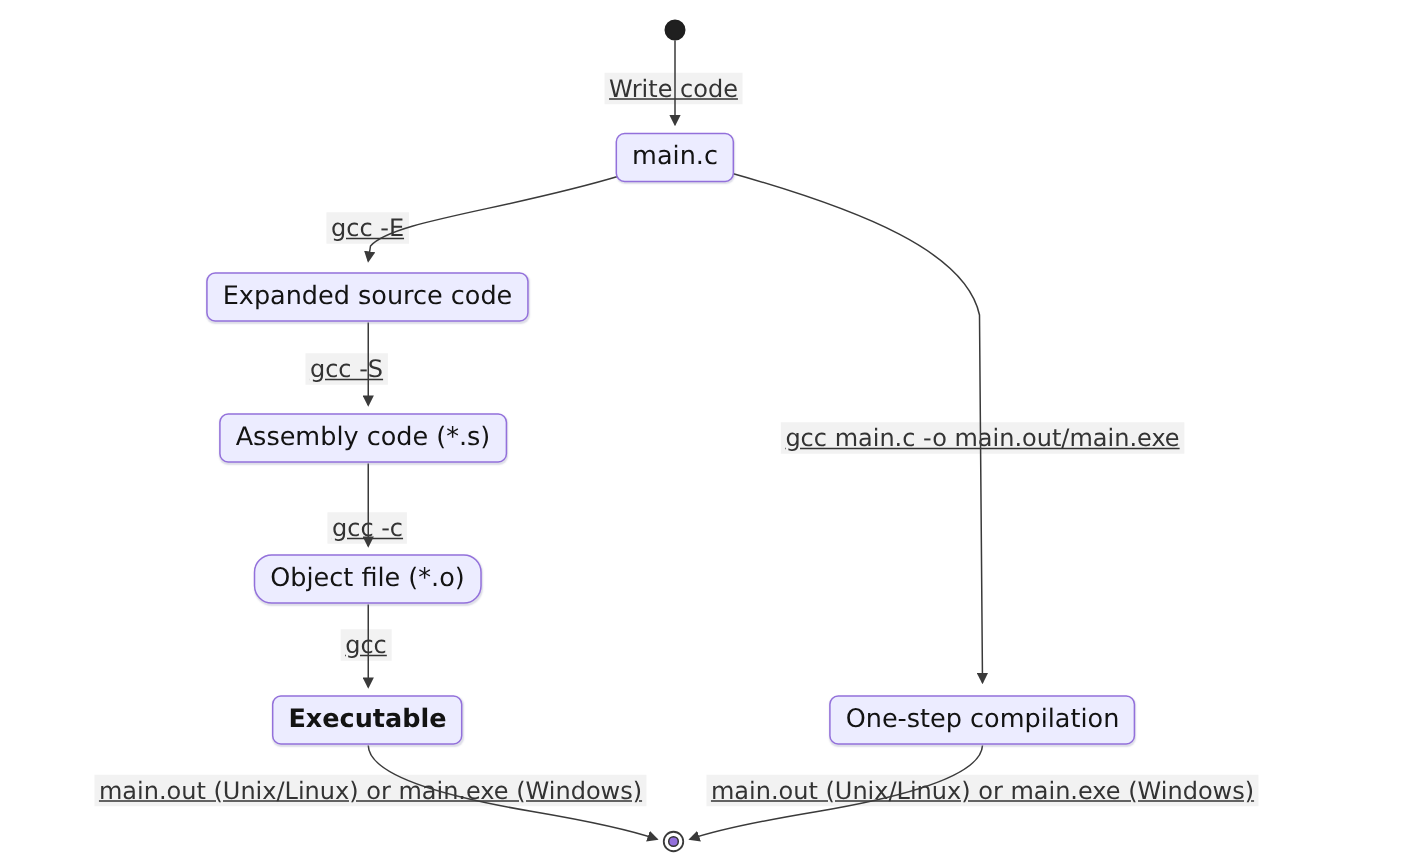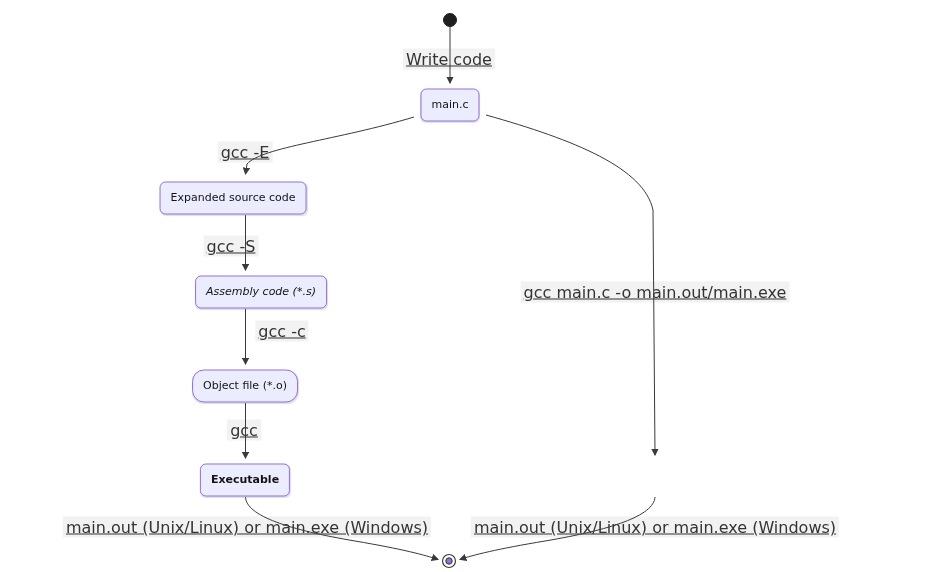--- a/index.html
+++ b/index.html
@@ -30,21 +30,21 @@
   .edges .arrowhead {
     fill: var(--edge-color, #3a3a3a);
   }
   .state-node {
     position: absolute;
     transform: translate(-50%, -50%);
     background: var(--node-fill, #ECECFF);
     border: 1px solid var(--node-border, #9370DB);
     border-radius: 6px;
     padding: 5px 10px 6px 10px;
-    font-size: 11px;
+    font-size: 17px;
     line-height: 20px;
     color: var(--node-text, #131313);
     white-space: nowrap;
     z-index: 3;
     box-shadow: 0.5px 1px 1px rgba(120,120,160,0.25);
   }
   .edge-label {
     position: absolute;
     transform: translate(-50%, -50%);
     font-size: 16px;
@@ -72,21 +72,21 @@
   }
 </style>
 </head>
 <body>
 
 <div class="canvas">
 
   <div class="edge-label" style="left:449px; top:59px;">Write code</div>
   <div class="edge-label" style="left:245px; top:152px;">gcc -E</div>
   <div class="edge-label" style="left:231px; top:246px;">gcc -S</div>
-  <div class="edge-label" style="left:245px; top:331px;margin-left:37px;">gcc -c</div>
+  <div class="edge-label" style="left:245px; top:352px;">gcc -c</div>
   <div class="edge-label" style="left:244px; top:430px;">gcc</div>
   <div class="edge-label" style="left:655px; top:292px;">gcc main.c -o main.out/main.exe</div>
   <div class="edge-label" style="left:247px; top:527px;">main.out (Unix/Linux) or main.exe (Windows)</div>
   <div class="edge-label" style="left:655px; top:527px;">main.out (Unix/Linux) or main.exe (Windows)</div>
 
   <svg class="edges" viewBox="0 0 948 572" xmlns="http://www.w3.org/2000/svg">
     <defs>
       <marker id="arrow" viewBox="0 0 10 10" refX="8.5" refY="5" markerWidth="7.5" markerHeight="7.5" orient="auto-start-reverse">
         <path class="arrowhead" d="M0,0 L10,5 L0,10 z"></path>
       </marker>
@@ -100,18 +100,19 @@
     <path class="edge" marker-end="url(#arrow)" d="M486,115 C575,140 644,168 653,210 L655,455"></path>
     <path class="edge" marker-end="url(#arrow)" d="M245.5,497 C246,516 290,530 355,541 C402,549 425,555 438,559.5"></path>
     <path class="edge" marker-end="url(#arrow)" d="M655,497 C654,516 610,530 545,541 C497,549 473,555 460,559.5"></path>
 
     <circle class="start-dot" cx="450" cy="20" r="6.5"></circle>
     <circle class="end-outer" cx="449" cy="561" r="6.5"></circle>
     <circle class="end-inner" cx="449" cy="561" r="3.2"></circle>
   </svg>
 
   <div class="state-node" style="left:450px; top:105px;">main.c</div>
-  <div class="state-node" style="left:233px; top:198px;">Expanded source code</div>
-  <div class="state-node" style="left:261px; top:292px;font-style:italic;">Assembly code (*.s)</div>
+  <div class="state-node" style="left:245px; top:198px;">Expanded source code</div>
+  <div class="state-node" style="left:242px; top:292px;">Assembly code (*.s)</div>
   <div class="state-node" style="left:245px; top:386px;border-radius:12px;">Object file (*.o)</div>
   <div class="state-node" style="left:245px; top:480px;font-weight:bold;">Executable</div>
+  <div class="state-node" style="left:655px; top:480px;">One-step compilation</div>
 
 </div>
 
 </body></html>

